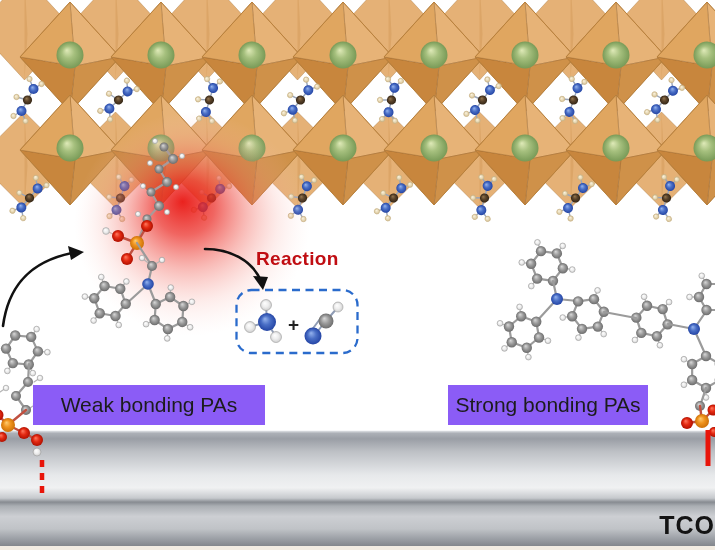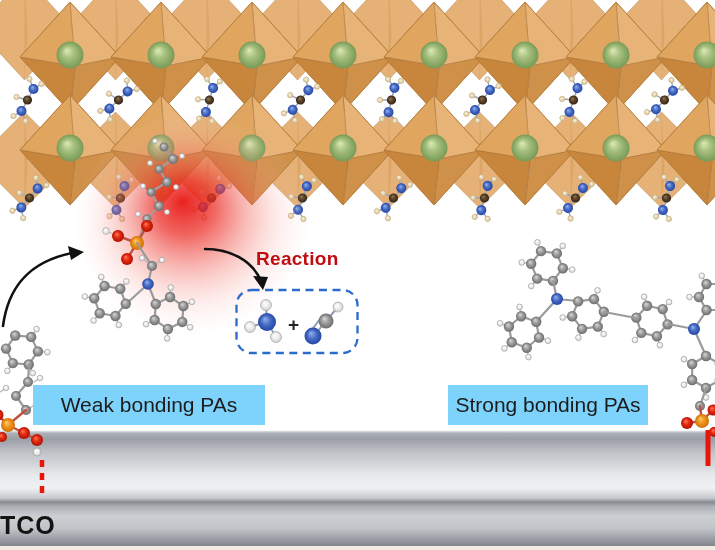--- a/index.html
+++ b/index.html
@@ -1,25 +1,25 @@
 <!DOCTYPE html>
 <html><head>
 <meta charset="utf-8">
 <style>
   html,body{margin:0;padding:0;background:#fff;}
   .stage{position:relative;width:715px;height:550px;overflow:hidden;background:#fff;
          font-family:"Liberation Sans",sans-serif;}
   .stage svg{position:absolute;left:0;top:0;}
   .lbl{position:absolute;font-family:"Liberation Sans",sans-serif;white-space:nowrap;}
   .reaction{left:256px;top:237px;font-size:19px;font-weight:bold;color:#c00d12;letter-spacing:.3px;margin-top:11px;}
-  .tag{background:#7dd3fc;color:#1c1c1c;font-size:21px;height:40px;display:flex;
+  .tag{background:#8b5cf6;color:#1c1c1c;font-size:21px;height:40px;display:flex;
        align-items:center;justify-content:center;}
   .weak{left:33px;top:385px;width:232px;}
   .strong{left:448px;top:385px;width:200px;}
-  .tco{left:0;top:511px;width:715px;text-align:left;font-size:25px;font-weight:bold;
+  .tco{left:0;top:511px;width:715px;text-align:right;font-size:25px;font-weight:bold;
        color:#141414;letter-spacing:1px;}
 </style>
 </head>
 <body>
 
 <div class="stage">
   <svg id="scene" width="715" height="550" viewBox="0 0 715 550">
       <defs>
         <radialGradient id="gGrn" fx=".38" fy=".32">
           <stop offset="0" stop-color="#dfeab8"></stop>

